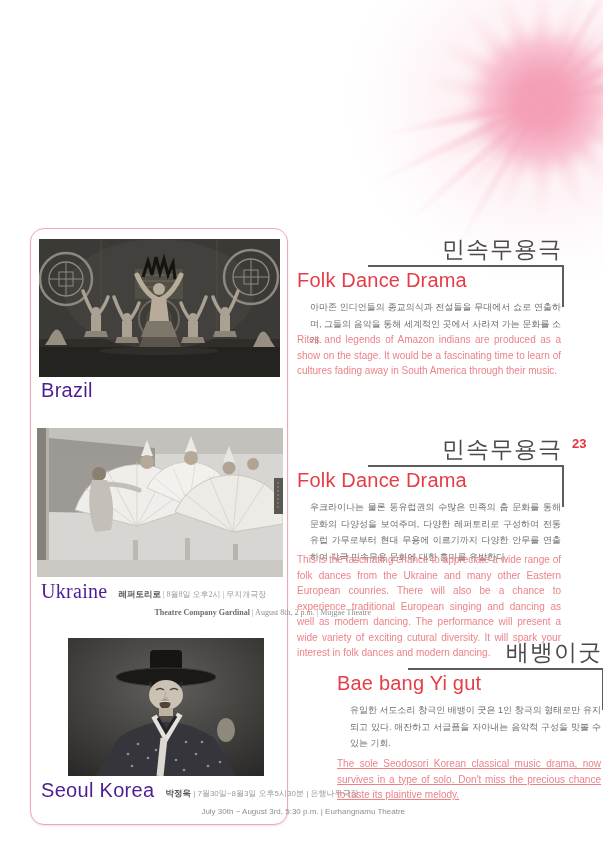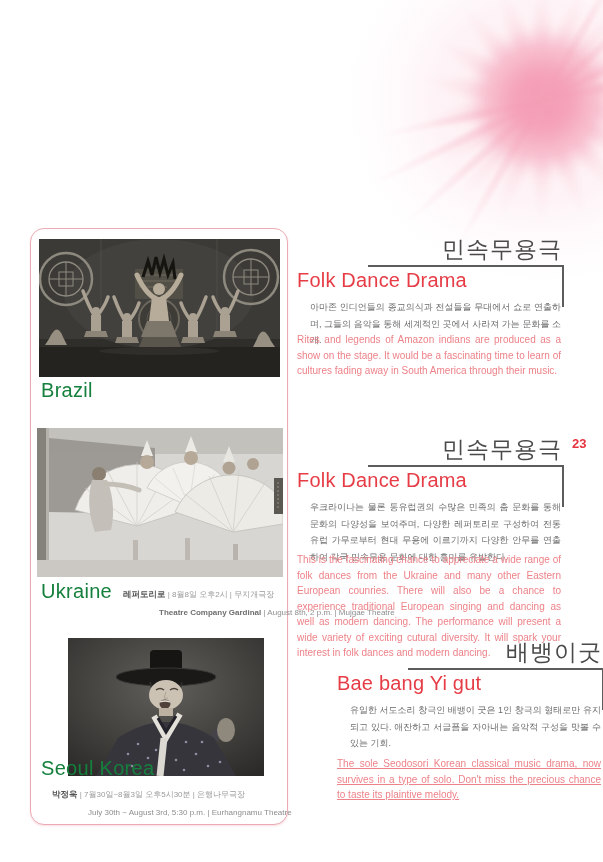--- a/index.html
+++ b/index.html
@@ -14,22 +14,22 @@
     position:absolute;left:30px;top:228px;width:256px;height:595px;
     border:1px solid #ecabb4;border-radius:14px;background:#ffffff;
     box-shadow:0 1px 2px rgba(230,120,140,0.25);
   }
   .photo{position:absolute;display:block;}
   .photo svg{display:block;width:100%;height:100%;}
   .photo1{left:8px;top:10px;width:241px;height:138px;}
   .photo2{left:6px;top:199px;width:246px;height:149px;}
   .photo3{left:37px;top:409px;width:196px;height:138px;}
   .cap{position:absolute;left:10px;right:6px;display:flex;align-items:flex-start;}
-  .cap1{top:150px;} .cap2{top:351px;} .cap3{top:528px;flex-direction:column;}
-  .country{font-size:20px;line-height:23px;color:#15803d;letter-spacing:0.3px;white-space:nowrap;}
+  .cap1{top:150px;} .cap2{top:351px;font-family:Liberation Serif, serif;} .cap3{top:550px;}
+  .country{font-size:20px;line-height:23px;color:#4c1d95;letter-spacing:0.3px;white-space:nowrap;}
   .cap-details{margin-left:11px;padding-top:3px;min-width:0;}
   .kr-line{font-size:8px;line-height:10px;color:#9a9a9a;white-space:nowrap;}
   .kr-line .kr-name{font-weight:bold;color:#555555;font-size:8.5px;}
   .en-line{font-size:8px;line-height:10px;color:#8e8e8e;margin-top:3px;white-space:nowrap;}
   .en-line b{color:#6e6e6e;margin-left:36px;}
   
   .section{position:absolute;left:296px;width:268px;height:195px;}
   .s1{top:236px;} .s2{top:436px;} .s3{top:639px;margin-left:40px;}
   .kr-title{position:absolute;right:2px;top:0;font-size:23px;line-height:26px;color:#4a4a4a;letter-spacing:1px;}
   .hline{position:absolute;left:72px;right:0;top:29px;height:2px;background:#5c5c5c;}

